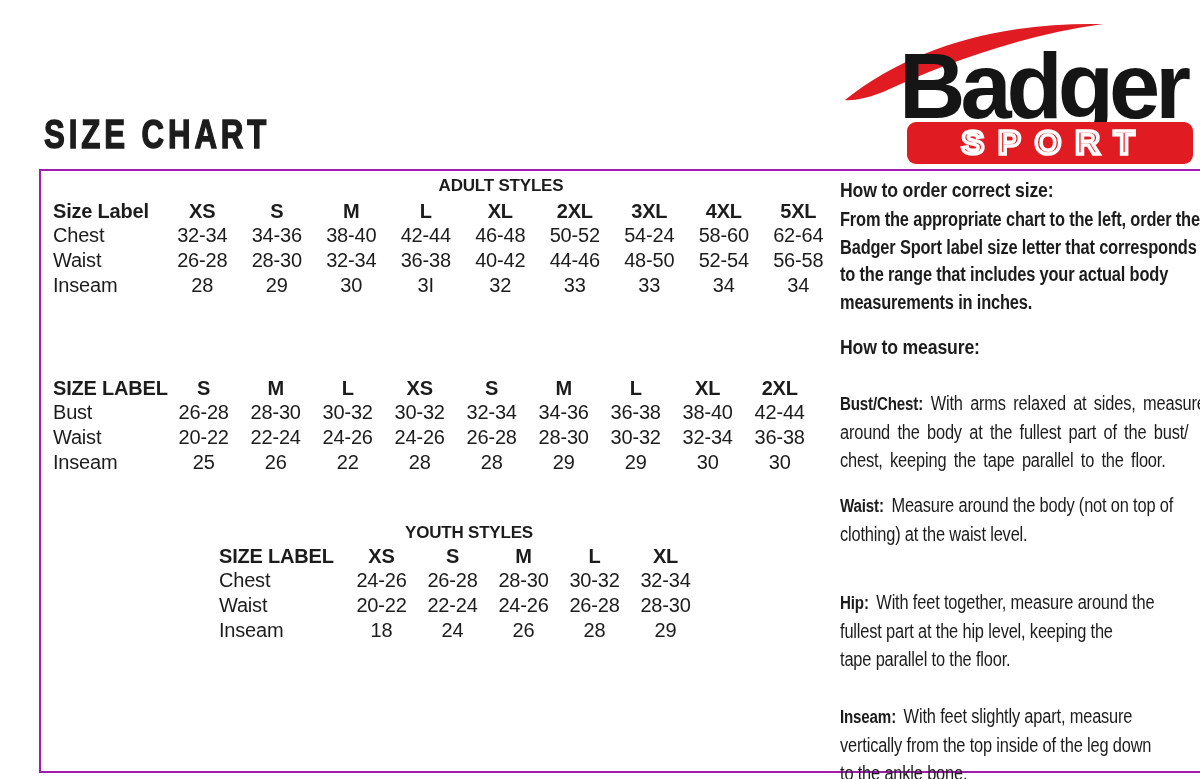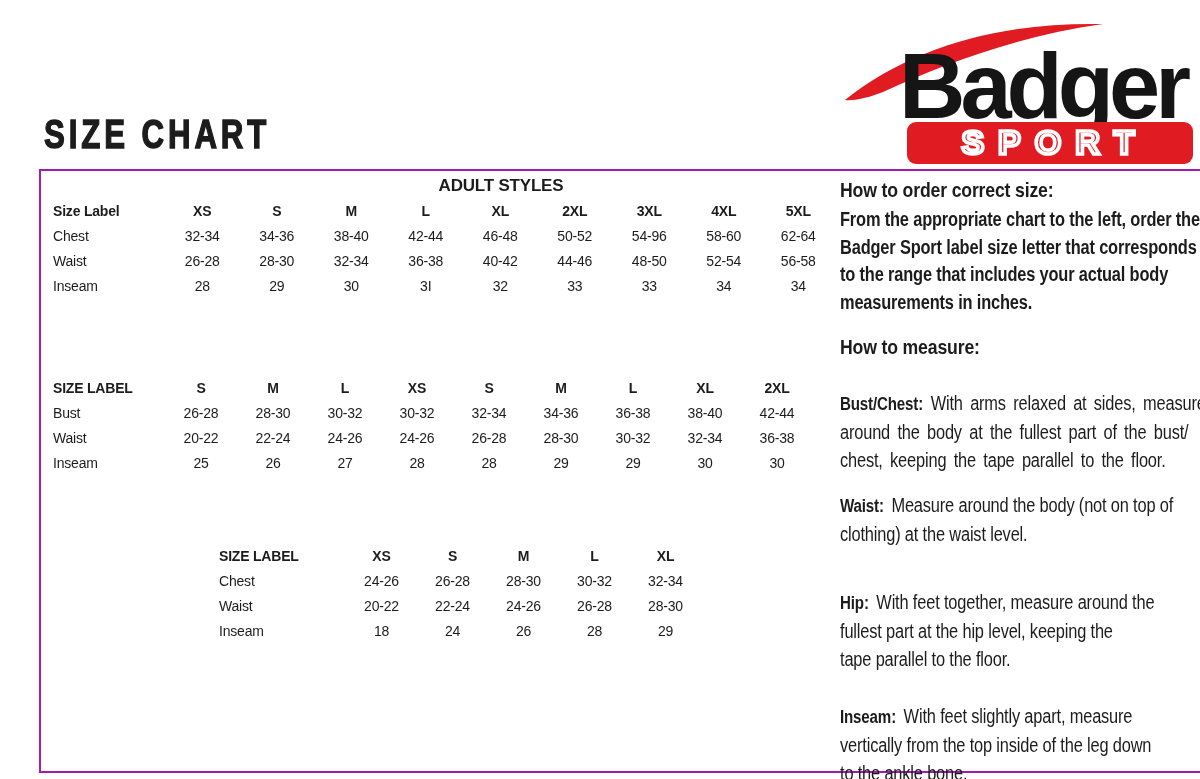--- a/index.html
+++ b/index.html
@@ -32,21 +32,21 @@
     font-size:17px; font-weight:700; letter-spacing:-0.2px; white-space:nowrap;
   }
   #adult-title  { left:310px; top:5px;  }
   #girls-title  { left:46px;  top:183px; }
   #ladies-title { left:404px; top:183px; }
   #youth-title  { left:278px; top:352px; }
 
   
   table {
     position:absolute; border-collapse:collapse; table-layout:fixed;
-    font-size:14px; letter-spacing:-0.2px;
+    font-size:20px; letter-spacing:-0.2px;
   }
   td { text-align:center; height:25px; padding:0; font-weight:400; white-space:nowrap; overflow:visible; }
   td.hdr { font-weight:700; height:24px; }
   td.lbl { text-align:left; }
   #adult-table { left:12px;  top:28px;  }
   #gl-table    { left:12px;  top:205px; }
   #youth-table { left:178px; top:373px; }
 
   
   .rightcol {
@@ -77,20 +77,21 @@
     <path d="M2,84 C70,30 160,6 260,8 C175,20 100,48 40,76 C25,82 10,85 2,84 Z" fill="#e01b22"></path>
     <text x="56" y="102" font-size="92" font-weight="700" letter-spacing="-5" font-family="Liberation Sans, sans-serif" fill="#151515">Badger</text>
     <rect x="64" y="106" width="286" height="42" rx="9" fill="#e01b22"></rect>
     <text x="212" y="138" text-anchor="middle" font-size="34" font-weight="700" letter-spacing="14" font-family="Liberation Sans, sans-serif" fill="none" stroke="#ffffff" stroke-width="3.6">SPORT</text>
   </svg>
 </div>
 
 <div class="box">
 
   <div class="tbl-title" id="adult-title">ADULT STYLES</div>
+  <div class="tbl-title" id="youth-title">YOUTH STYLES</div>
 
   <table id="adult-table">
       <colgroup>
         <col style="width: 112px;">
         <col style="width: 74.5px;">
         <col style="width: 74.5px;">
         <col style="width: 74.5px;">
         <col style="width: 74.5px;">
         <col style="width: 74.5px;">
         <col style="width: 74.5px;">
@@ -112,21 +113,21 @@
           <td class="hdr">5XL</td>
         </tr>
         <tr>
           <td class="lbl">Chest</td>
           <td>32-34</td>
           <td>34-36</td>
           <td>38-40</td>
           <td>42-44</td>
           <td>46-48</td>
           <td>50-52</td>
-          <td>54-96</td>
+          <td>54-24</td>
           <td>58-60</td>
           <td>62-64</td>
         </tr>
         <tr>
           <td class="lbl">Waist</td>
           <td>26-28</td>
           <td>28-30</td>
           <td>32-34</td>
           <td>36-38</td>
           <td>40-42</td>
@@ -196,21 +197,21 @@
           <td>26-28</td>
           <td>28-30</td>
           <td>30-32</td>
           <td>32-34</td>
           <td>36-38</td>
         </tr>
         <tr>
           <td class="lbl">Inseam</td>
           <td>25</td>
           <td>26</td>
-          <td>27</td>
+          <td>22</td>
           <td>28</td>
           <td>28</td>
           <td>29</td>
           <td>29</td>
           <td>30</td>
           <td>30</td>
         </tr>
       </tbody>
     </table>
   <table id="youth-table">

